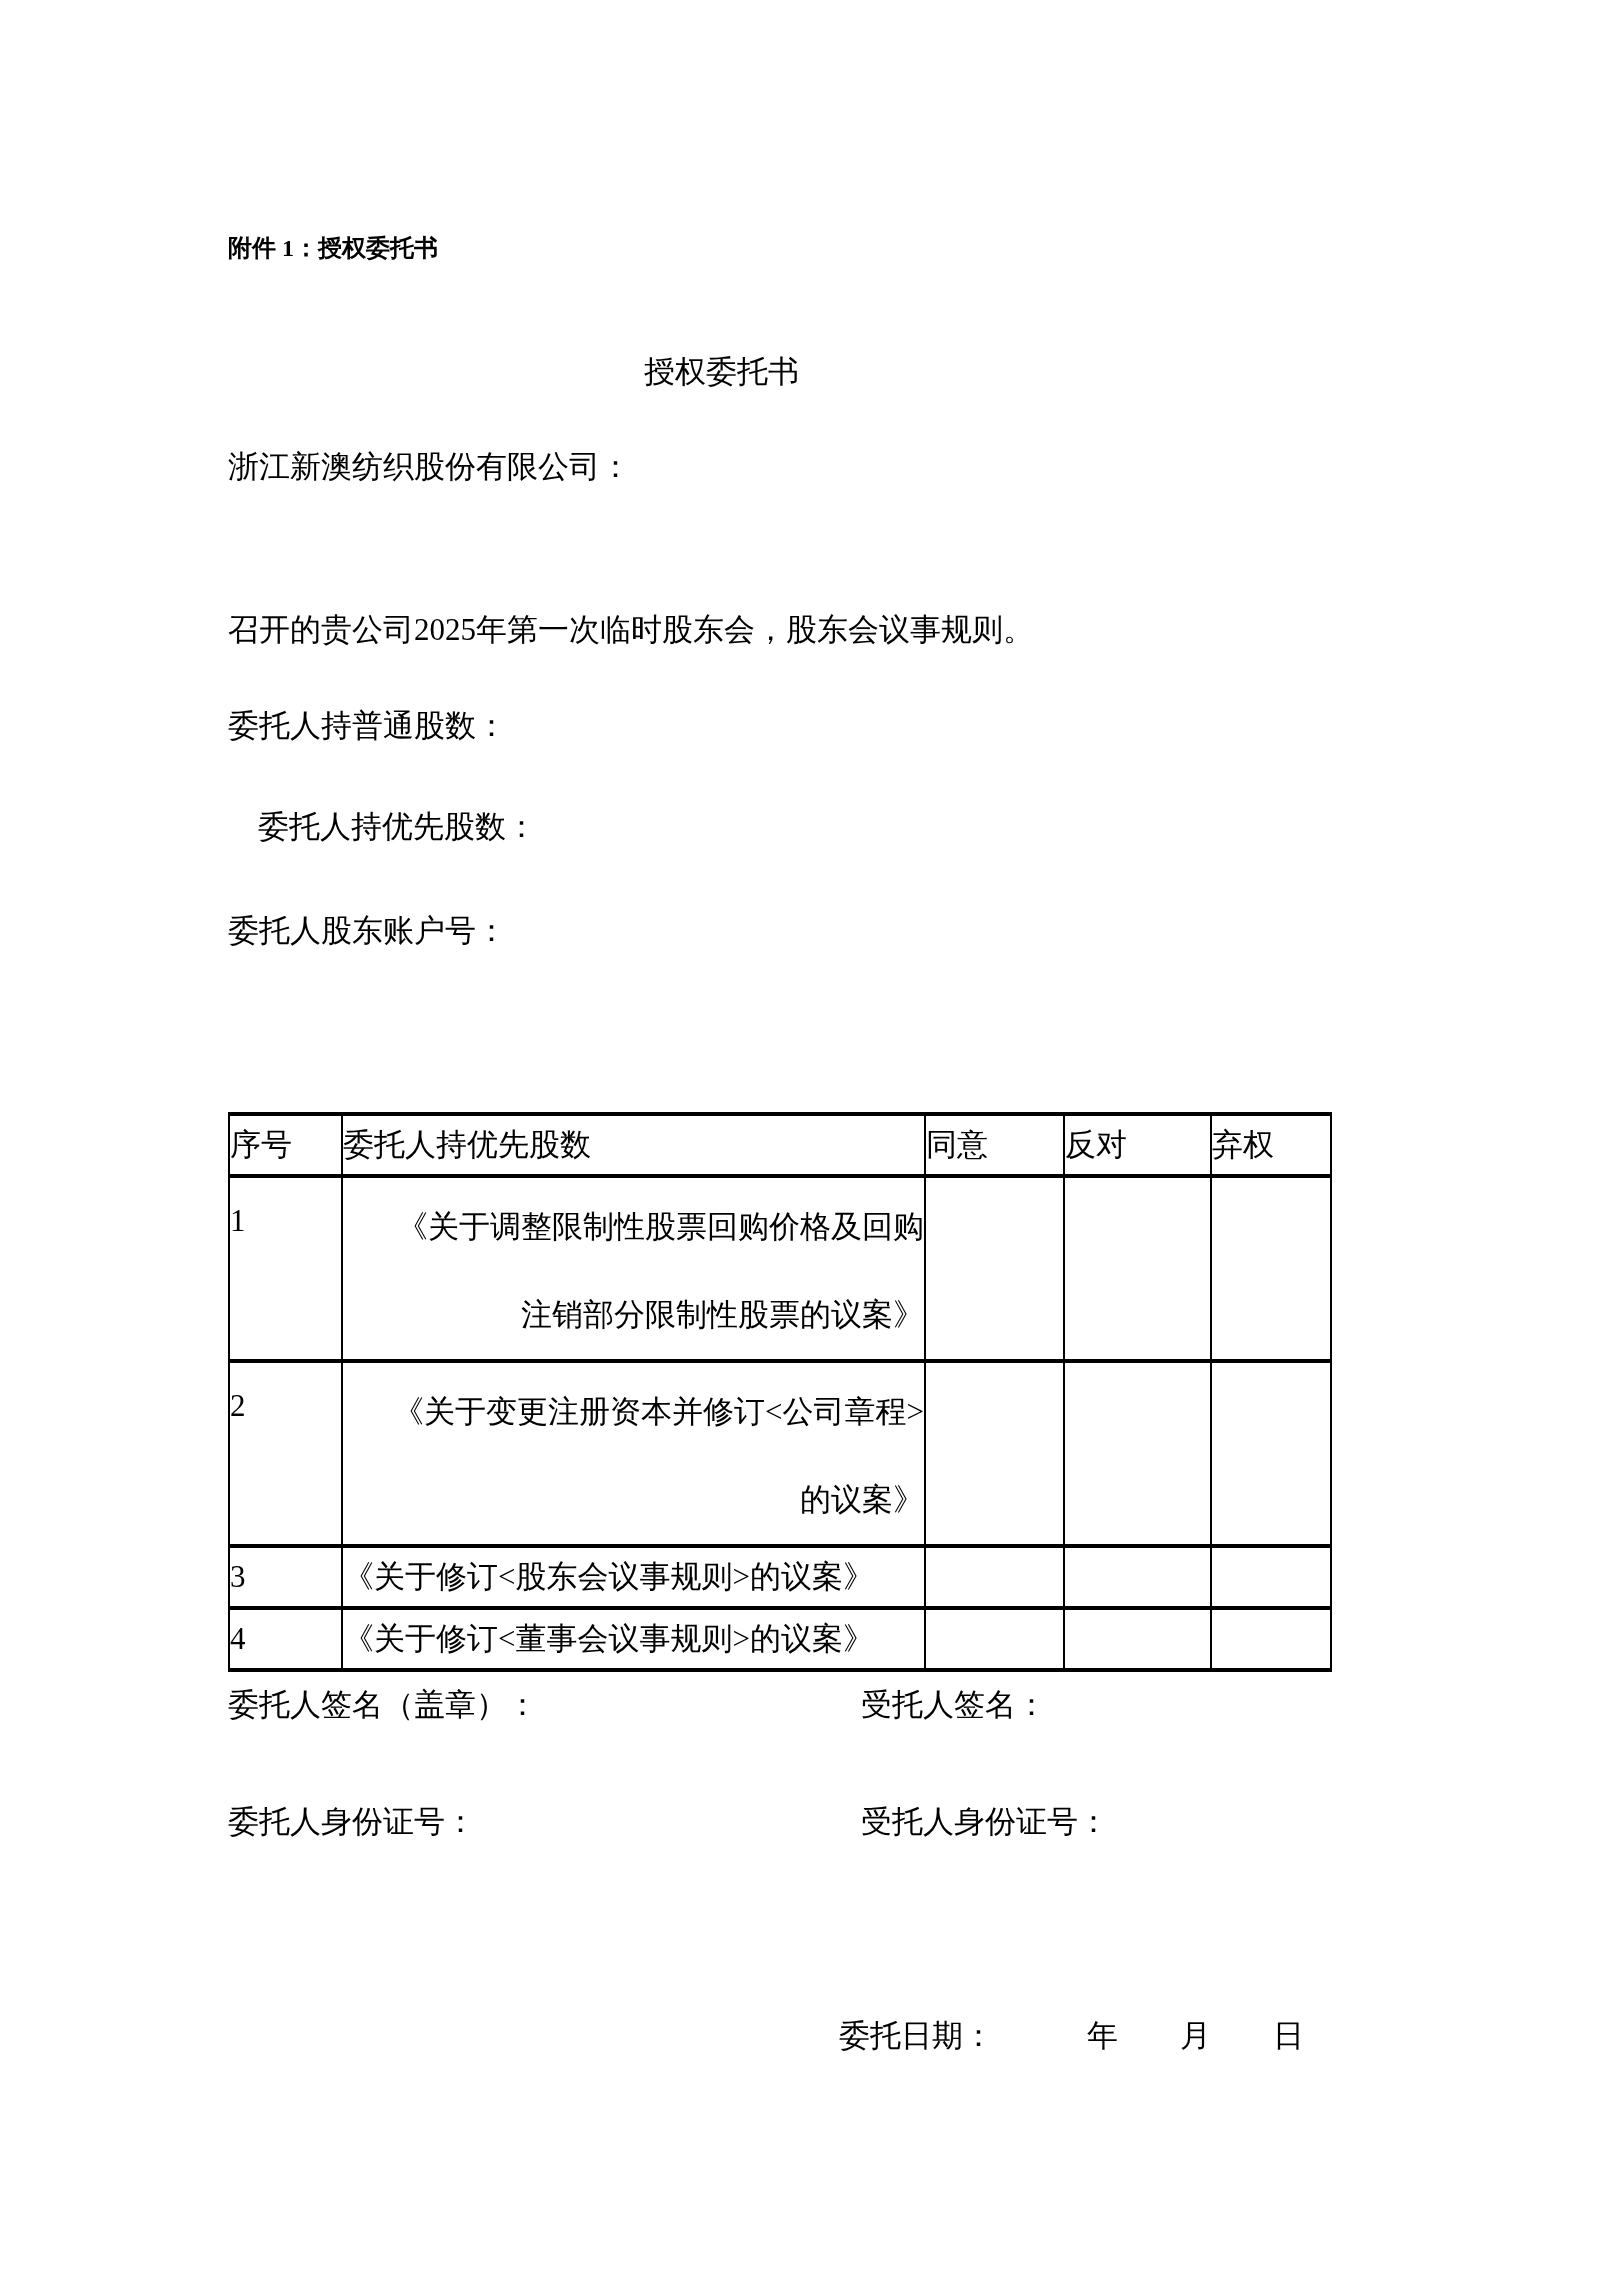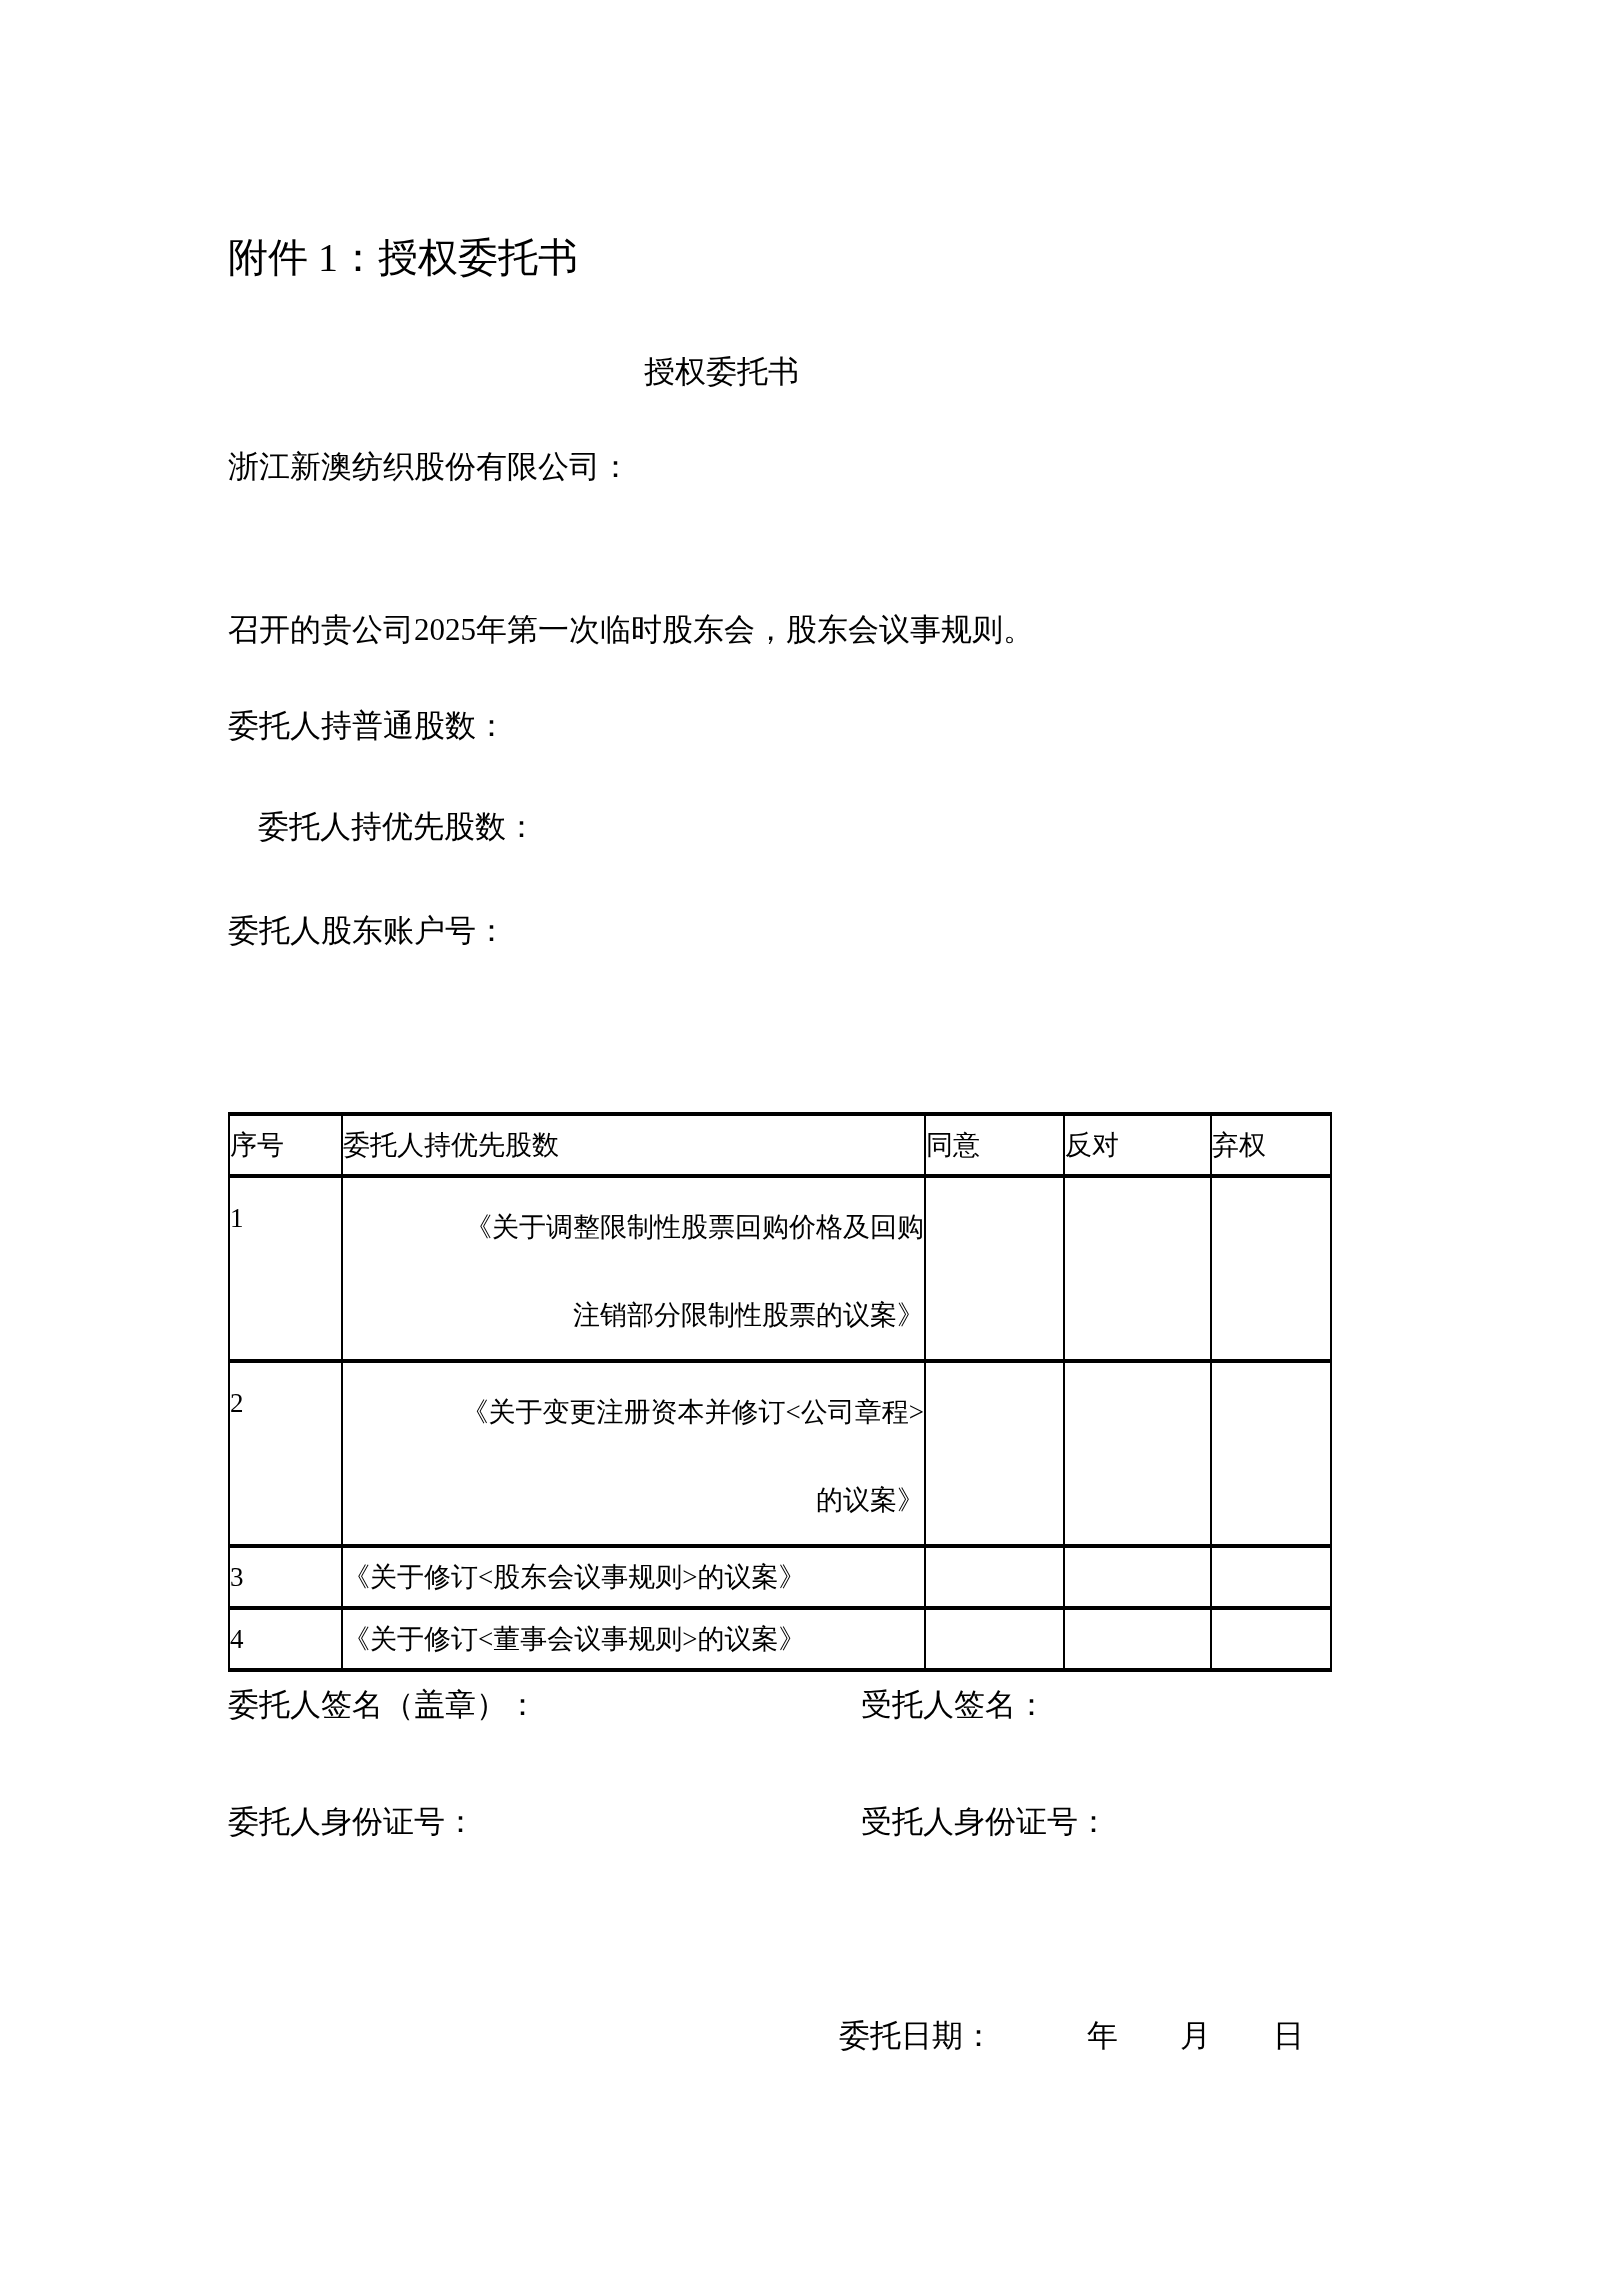--- a/index.html
+++ b/index.html
@@ -7,30 +7,30 @@
     position: relative;
     width: 1623px;
     height: 2295px;
     background: #ffffff;
     color: #000000;
     font-family: "Liberation Serif", serif;
     font-size: 31px;
     overflow: hidden;
   }
   .abs { position: absolute; line-height: 1.2; white-space: pre; }
-  .bold { font-weight: normal; font-size: 40px; }
+  .bold { font-weight: bold; font-size: 24px; }
 
   table.vote-table {
     position: absolute;
     left: 228px;
     top: 1112px;
     width: 976px;
     border-collapse: collapse;
     table-layout: fixed;
-    font-size: 27px;
+    font-size: 31px;
     font-family: Liberation Serif, serif;
   }
   table.vote-table th, table.vote-table td {
     border-left: 2.6px solid #000;
     border-right: 2.6px solid #000;
     border-top: 4.6px solid #000;
     border-bottom: 4.6px solid #000;
     font-weight: normal;
     text-align: left;
     padding: 0;

